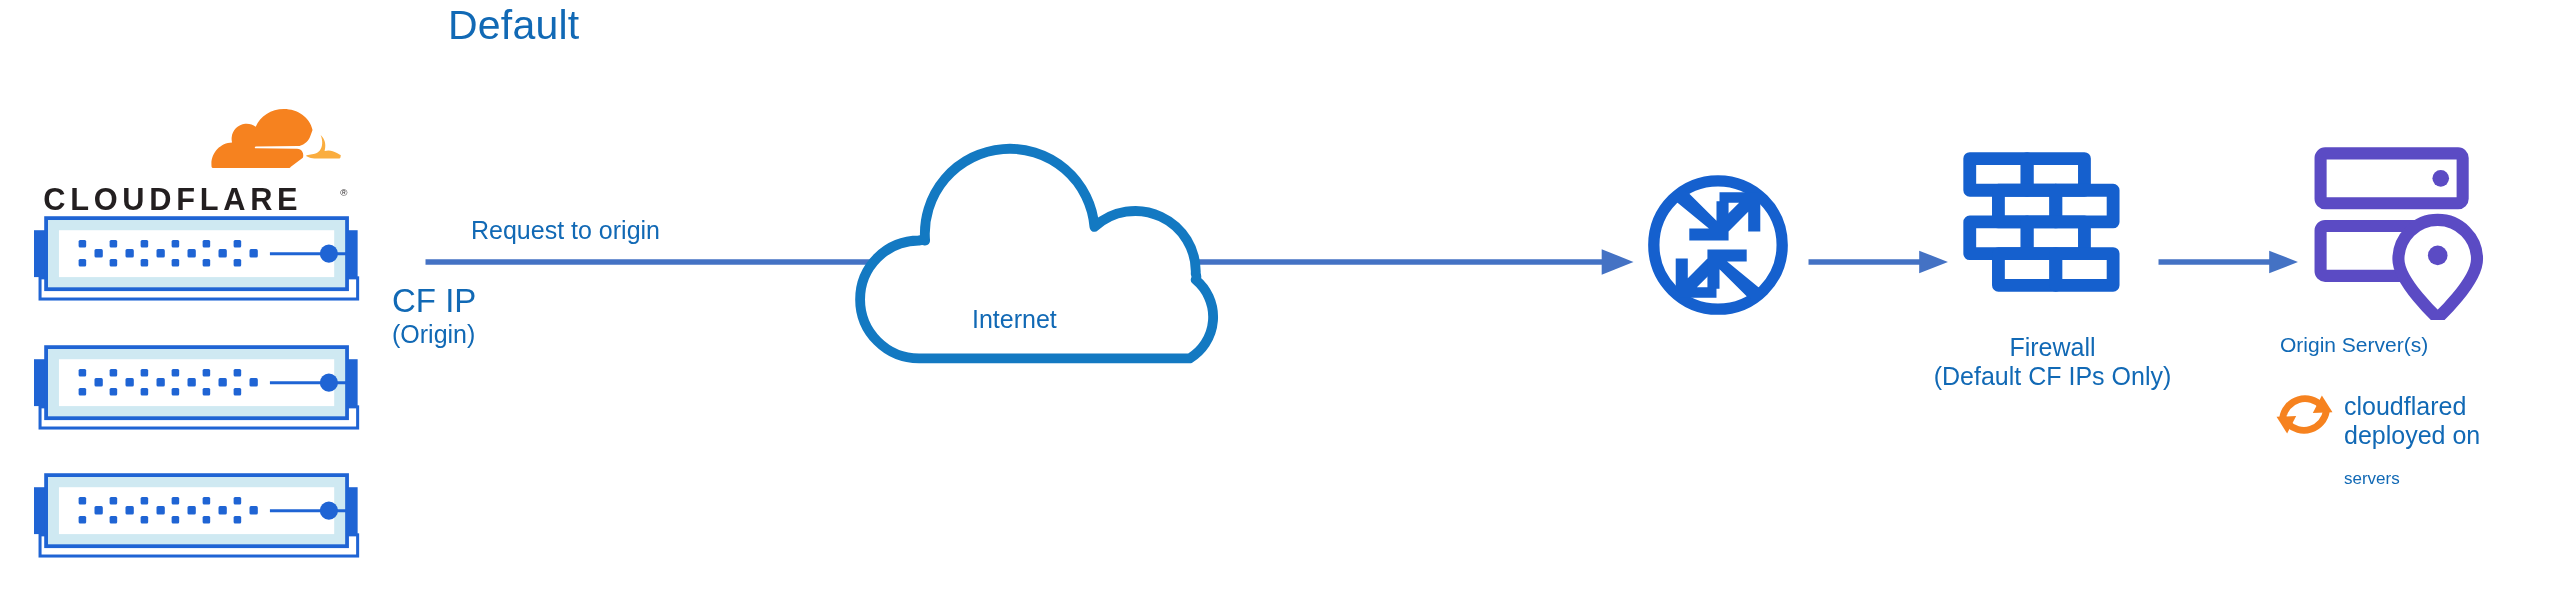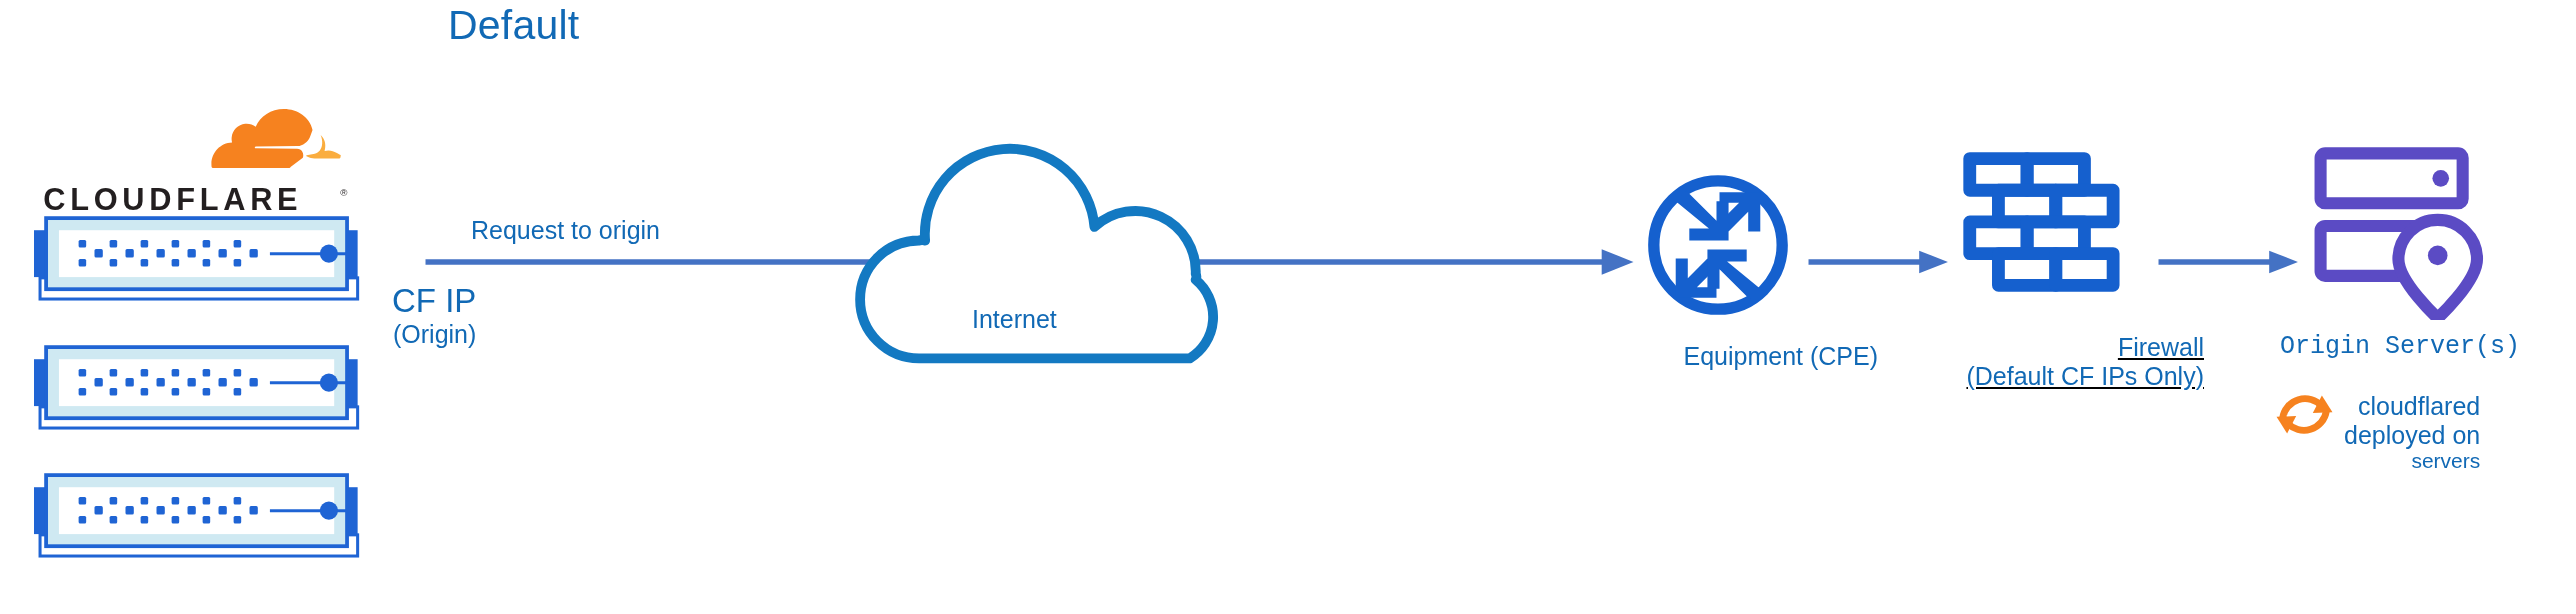--- a/index.html
+++ b/index.html
@@ -1,39 +1,39 @@
 <!DOCTYPE html>
 <html style="font-size:12px"><head>
 <meta charset="utf-8">
 <style>
   html,body{margin:0;padding:0;background:#fff;}
   body{width:2576px;height:614px;position:relative;overflow:hidden;
        font-family:"Liberation Sans","DejaVu Sans",sans-serif;}
   .abs{position:absolute;}
-  .txt{color:#1169B5;line-height:1.14;white-space:pre;text-align:right;}
+  .txt{color:#1169B5;line-height:1.14;white-space:pre;}
 
   
   #title{left:448px;top:1.5px;font-size:41px;color:#1169B5;letter-spacing:0.2px;}
 
   
   #cf-logo{left:34px;top:106px;width:325px;height:112px;}
   #cf-wordmark{left:42px;top:184px;width:310px;height:32px;}
   #cf-wordmark text{font-family:"Liberation Sans",sans-serif;}
 
   
   .rack{width:338px;height:100px;}
   .rack svg{display:block;}
 
   
   #lbl-request{left:471px;top:216px;font-size:25px;}
   #lbl-cfip{left:392px;top:282px;font-size:25px;}
   #lbl-internet{left:972px;top:305px;font-size:25px;}
   #lbl-cpe{left:1560px;top:342px;font-size:25px;text-align:center;width:318px;}
-  #lbl-firewall{left:1901px;top:333px;font-size:25px;text-align:center;width:303px;text-decoration:underline;}
-  #lbl-origin{left:2280px;top:333px;font-size:25px;font-family:Liberation Mono, monospace;}
+  #lbl-firewall{left:1901px;top:333px;font-size:25px;text-align:center;width:303px;}
+  #lbl-origin{left:2280px;top:333px;font-size:21px;}
   #lbl-cloudflared{left:2344px;top:392px;font-size:25px;}
 
   
   .conn{position:absolute;}
 </style>
 </head>
 <body>
 
 <div class="abs txt" id="title">Default</div>
 
@@ -184,21 +184,20 @@
 
       <path d="M154,28 L154,80 L138,80 L138,54 L112,80 L100,68 L126,42 L100,42 L100,28 Z"></path>
 
       <path d="M42,168 L42,116 L58,116 L58,142 L84,116 L96,128 L70,154 L96,154 L96,168 Z"></path>
 
       <path d="M154,156 L140,170 L100,130 L100,156 L84,156 L84,104 L136,104 L136,120 L110,120 Z"></path>
     </g>
   </svg>
 </div>
 <div class="abs" id="lbl-cpe">
-  <div class="txt" style="font-size:25px;">Equipment (CPE)</div>
 </div>
 
 <div class="conn" style="left:1807px;top:246px;width:144px;height:32px;">
   <svg width="144" height="32" viewBox="0 0 190 42">
     <line x1="2" y1="21" x2="152" y2="21" stroke="#4472C4" stroke-width="7"></line>
     <polygon points="148,6 186,21 148,36" fill="#4472C4"></polygon>
   </svg>
 </div>
 
 <div class="abs" style="left:1962px;top:151px;width:180px;height:166px;">
@@ -242,15 +241,15 @@
   <svg width="65" height="65" viewBox="0 0 86 86">
     <path d="M14,48 A30,30 0 0 1 66,32" fill="none" stroke="#F6821F" stroke-width="9" stroke-linecap="butt"></path>
     <polygon points="66,18 80,40 54,41" fill="#F6821F"></polygon>
     <path d="M72,38 A30,30 0 0 1 20,54" fill="none" stroke="#F6821F" stroke-width="9" stroke-linecap="butt"></path>
     <polygon points="20,68 6,46 32,45" fill="#F6821F"></polygon>
   </svg>
 </div>
 <div class="abs" id="lbl-cloudflared">
   <div class="txt" style="font-size:25px;">cloudflared</div>
   <div class="txt" style="font-size:25px;">deployed on</div>
-  <div class="txt" style="font-size:21px;">servers</div>
+  <div class="txt" style="font-size:17px;margin-top:20px;">servers</div>
 </div>
 
 
 </body></html>

